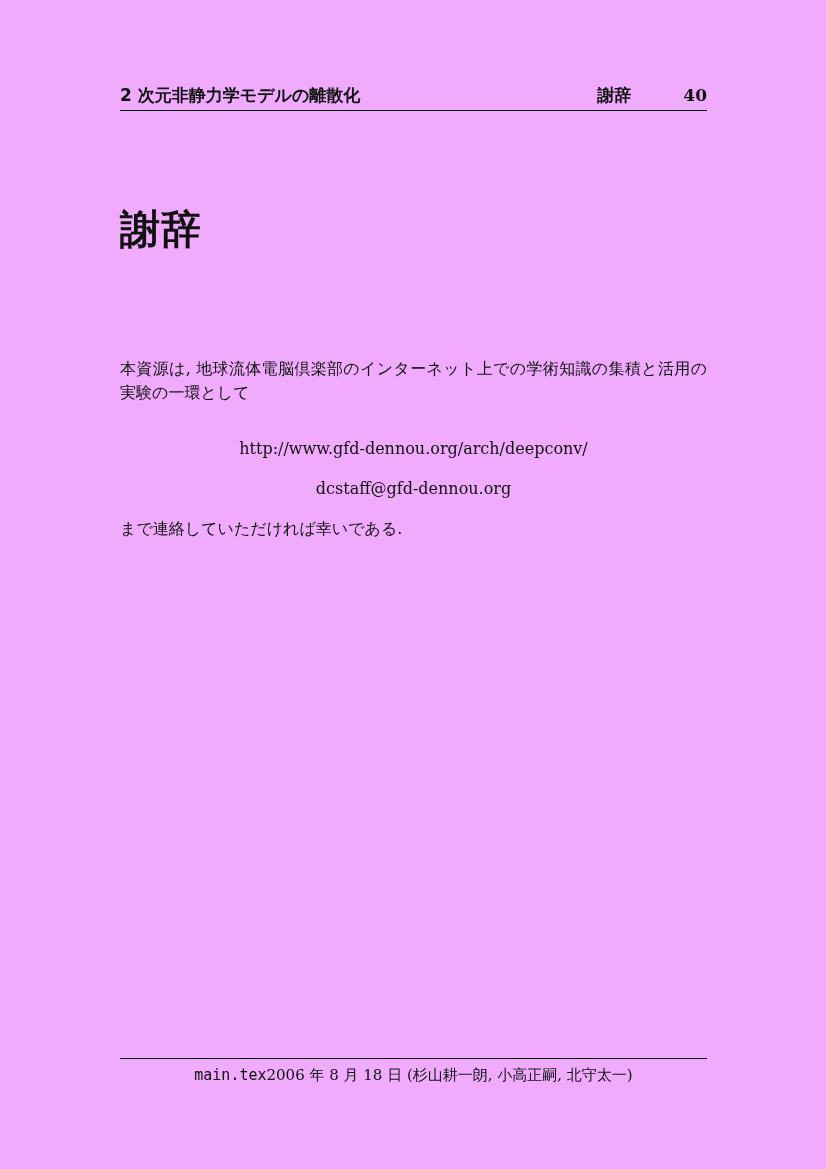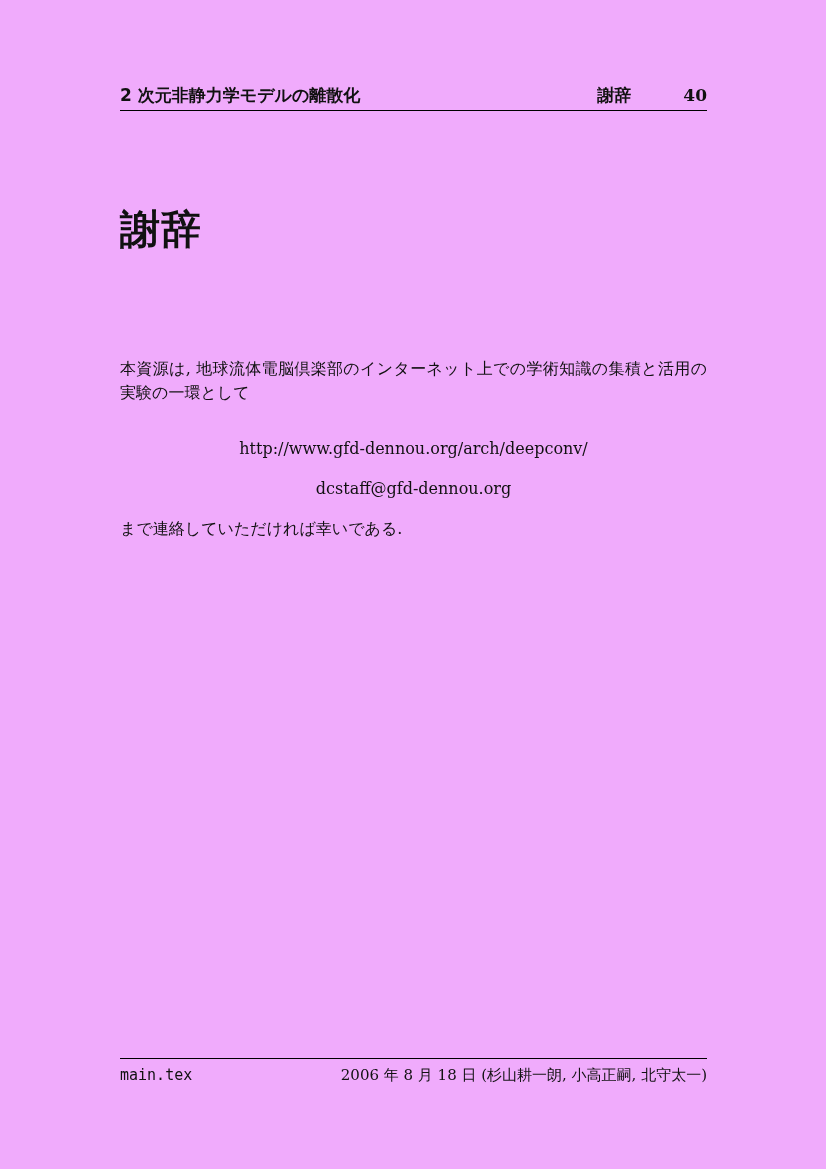--- a/index.html
+++ b/index.html
@@ -87,21 +87,21 @@
     width: 587px;
     height: 1px;
     background: #000000;
   }
   .running-footer {
     position: absolute;
     left: 120px;
     top: 1064px;
     width: 587px;
     display: flex;
-    justify-content: space-between;
+    justify-content: center;
     align-items: baseline;
     font-family: "DejaVu Serif", "Liberation Serif", serif;
     font-size: 15px;
     line-height: 22px;
     white-space: nowrap;
   }
   .footer-file {
     font-family: "DejaVu Sans Mono", "Liberation Mono", monospace;
     font-size: 15px;
   }

